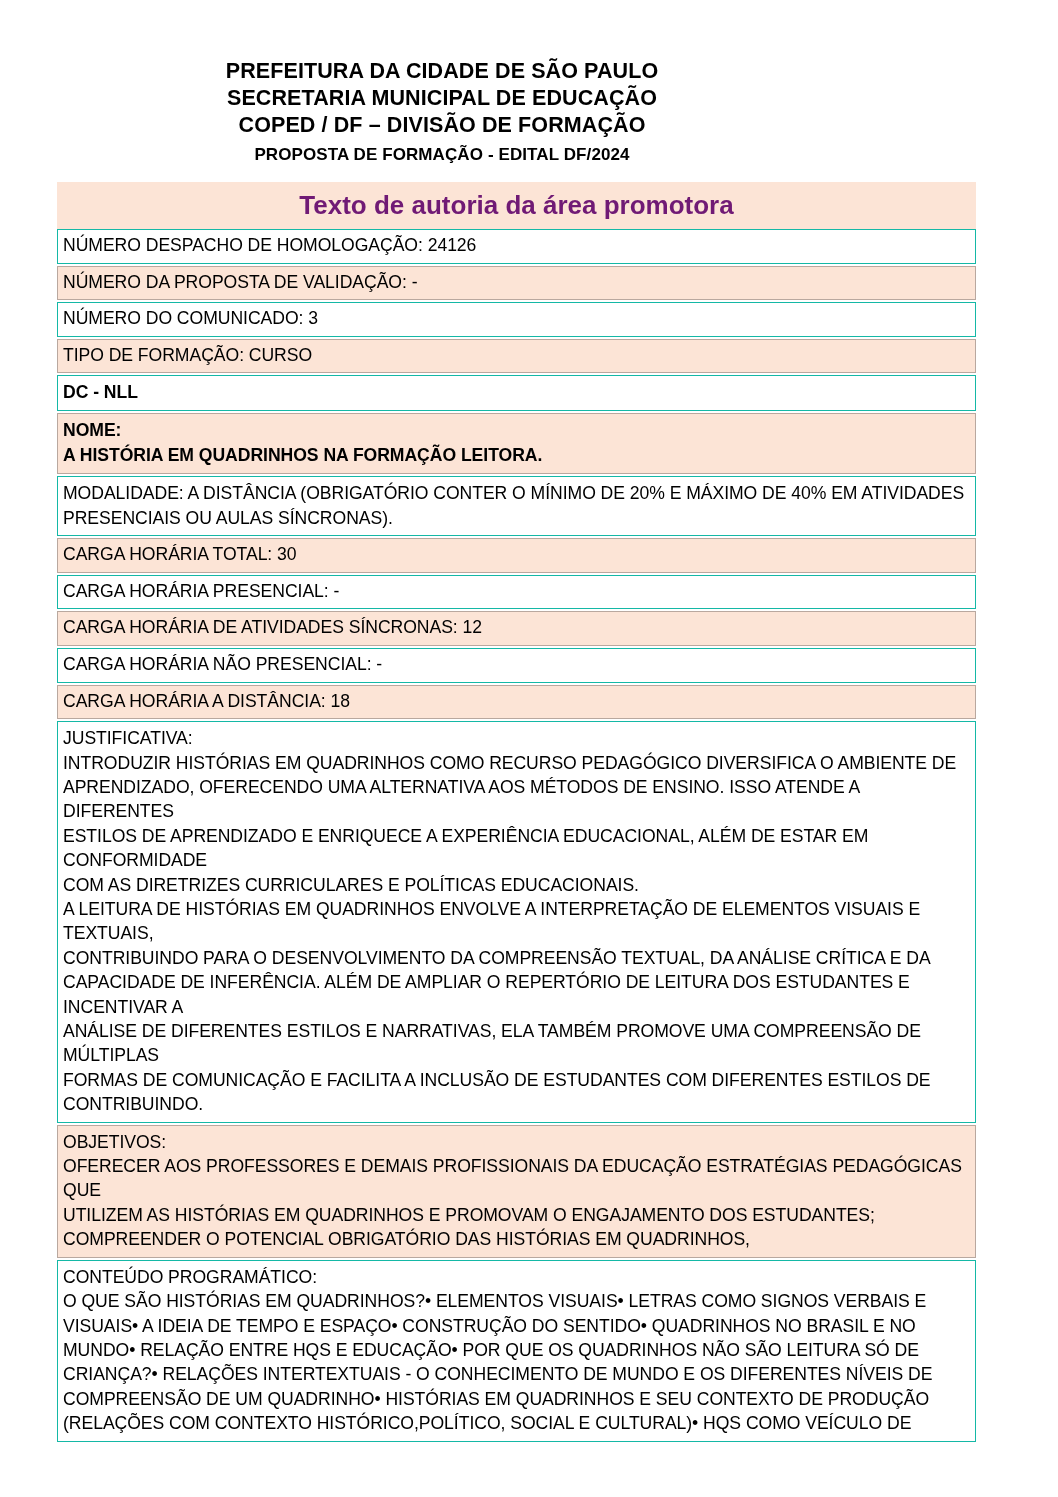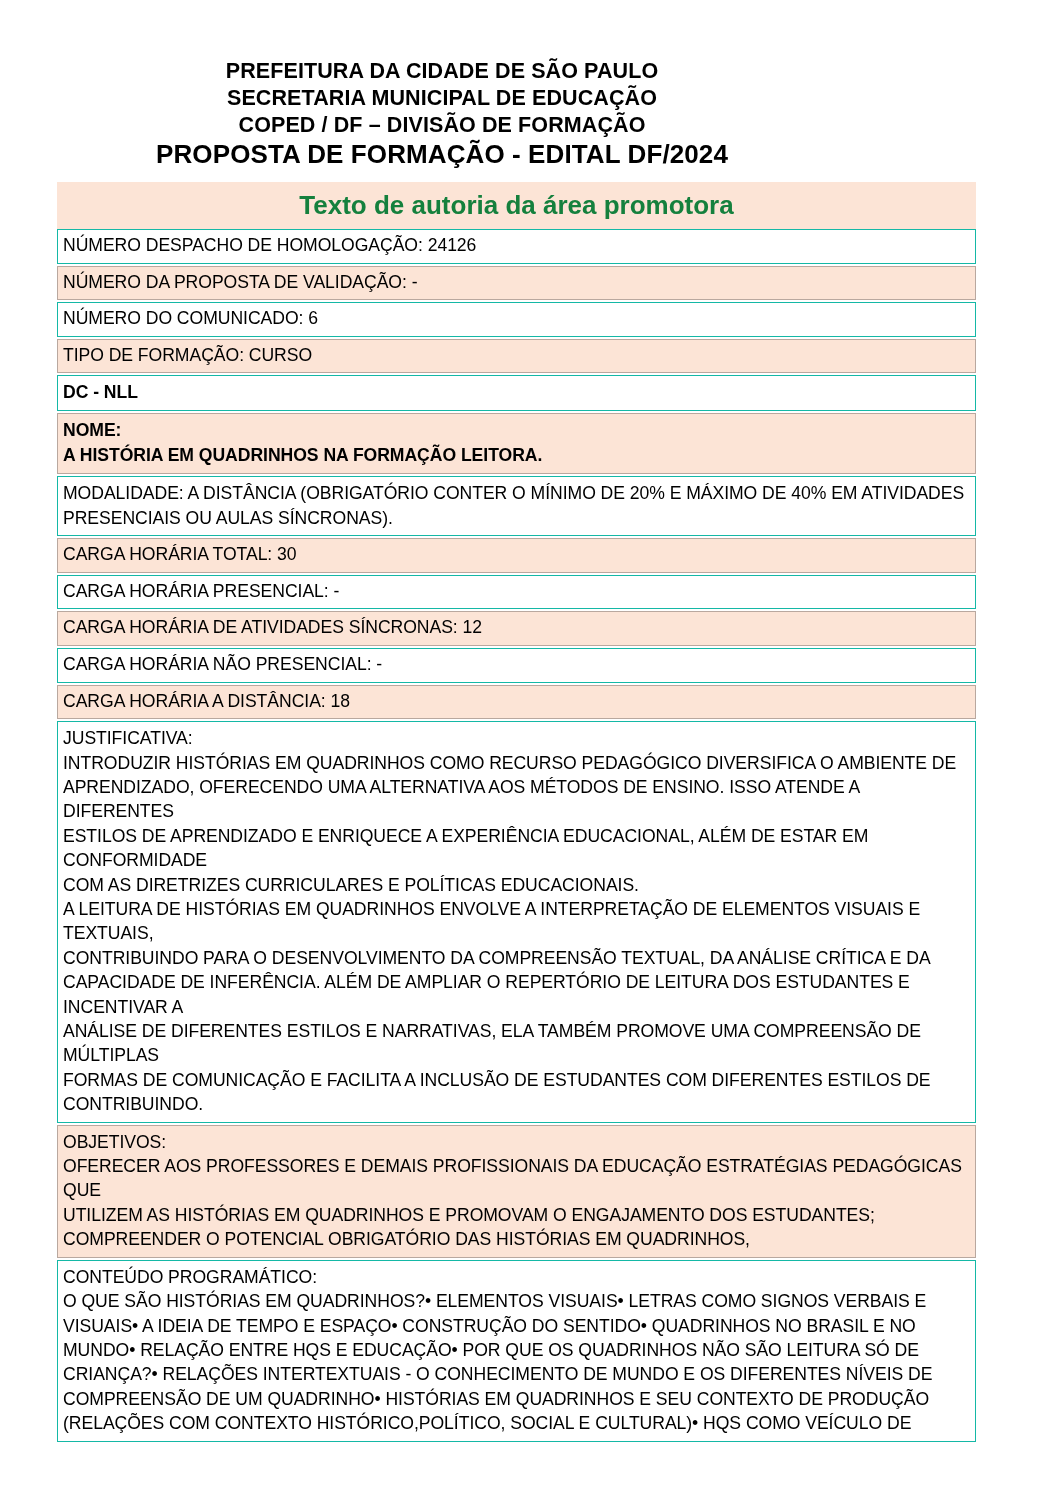--- a/index.html
+++ b/index.html
@@ -29,35 +29,35 @@
     text-align: center;
   }
   .doc-header .hline {
     font-weight: bold;
     font-size: 21.5px;
     line-height: 27px;
     letter-spacing: 0.1px;
     white-space: nowrap;
   }
   .doc-header .hline.big {
-    font-size: 26px;
+    font-size: 17px;
     line-height: 31px;
   }
 
   
   .form-table {
     position: absolute;
     left: 57px;
     top: 182px;
     width: 919px;
   }
 
   .band-title {
     background: #FCE4D6;
-    color: #15803d;
+    color: #701a75;
     font-weight: bold;
     font-size: 26px;
     line-height: 34px;
     text-align: center;
     padding: 5px 0 6px 0;
     border: 1px solid #FCE4D6;
     box-sizing: border-box;
   }
 
   .row {
@@ -110,21 +110,21 @@
 
     <div class="row first">
       <div class="txt">NÚMERO DESPACHO DE HOMOLOGAÇÃO:  24126</div>
     </div>
 
     <div class="row shaded">
       <div class="txt">NÚMERO DA PROPOSTA DE VALIDAÇÃO:  -</div>
     </div>
 
     <div class="row">
-      <div class="txt">NÚMERO DO COMUNICADO: 6</div>
+      <div class="txt">NÚMERO DO COMUNICADO: 3</div>
     </div>
 
     <div class="row shaded">
       <div class="txt">TIPO DE FORMAÇÃO: CURSO</div>
     </div>
 
     <div class="row">
       <div class="txt bold tight">DC - NLL</div>
     </div>
 

